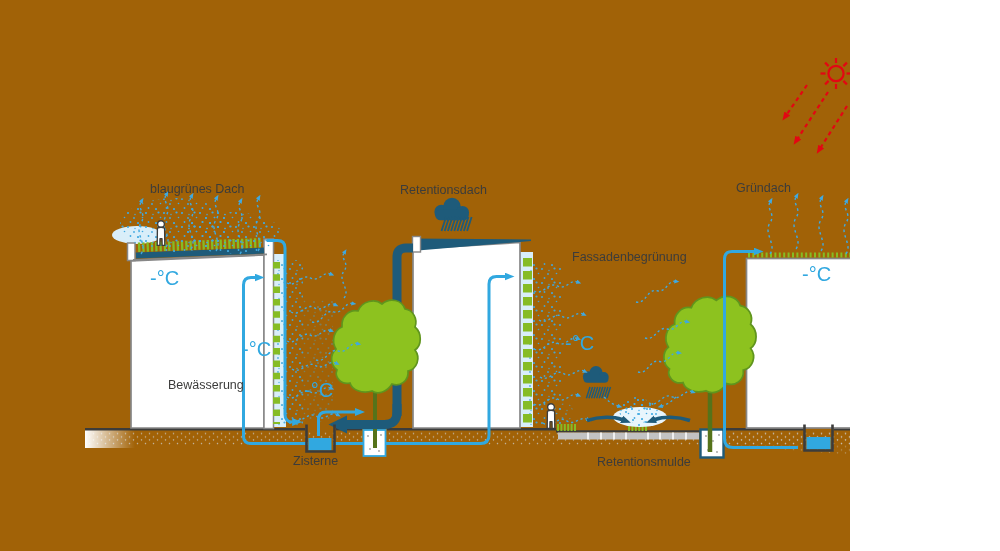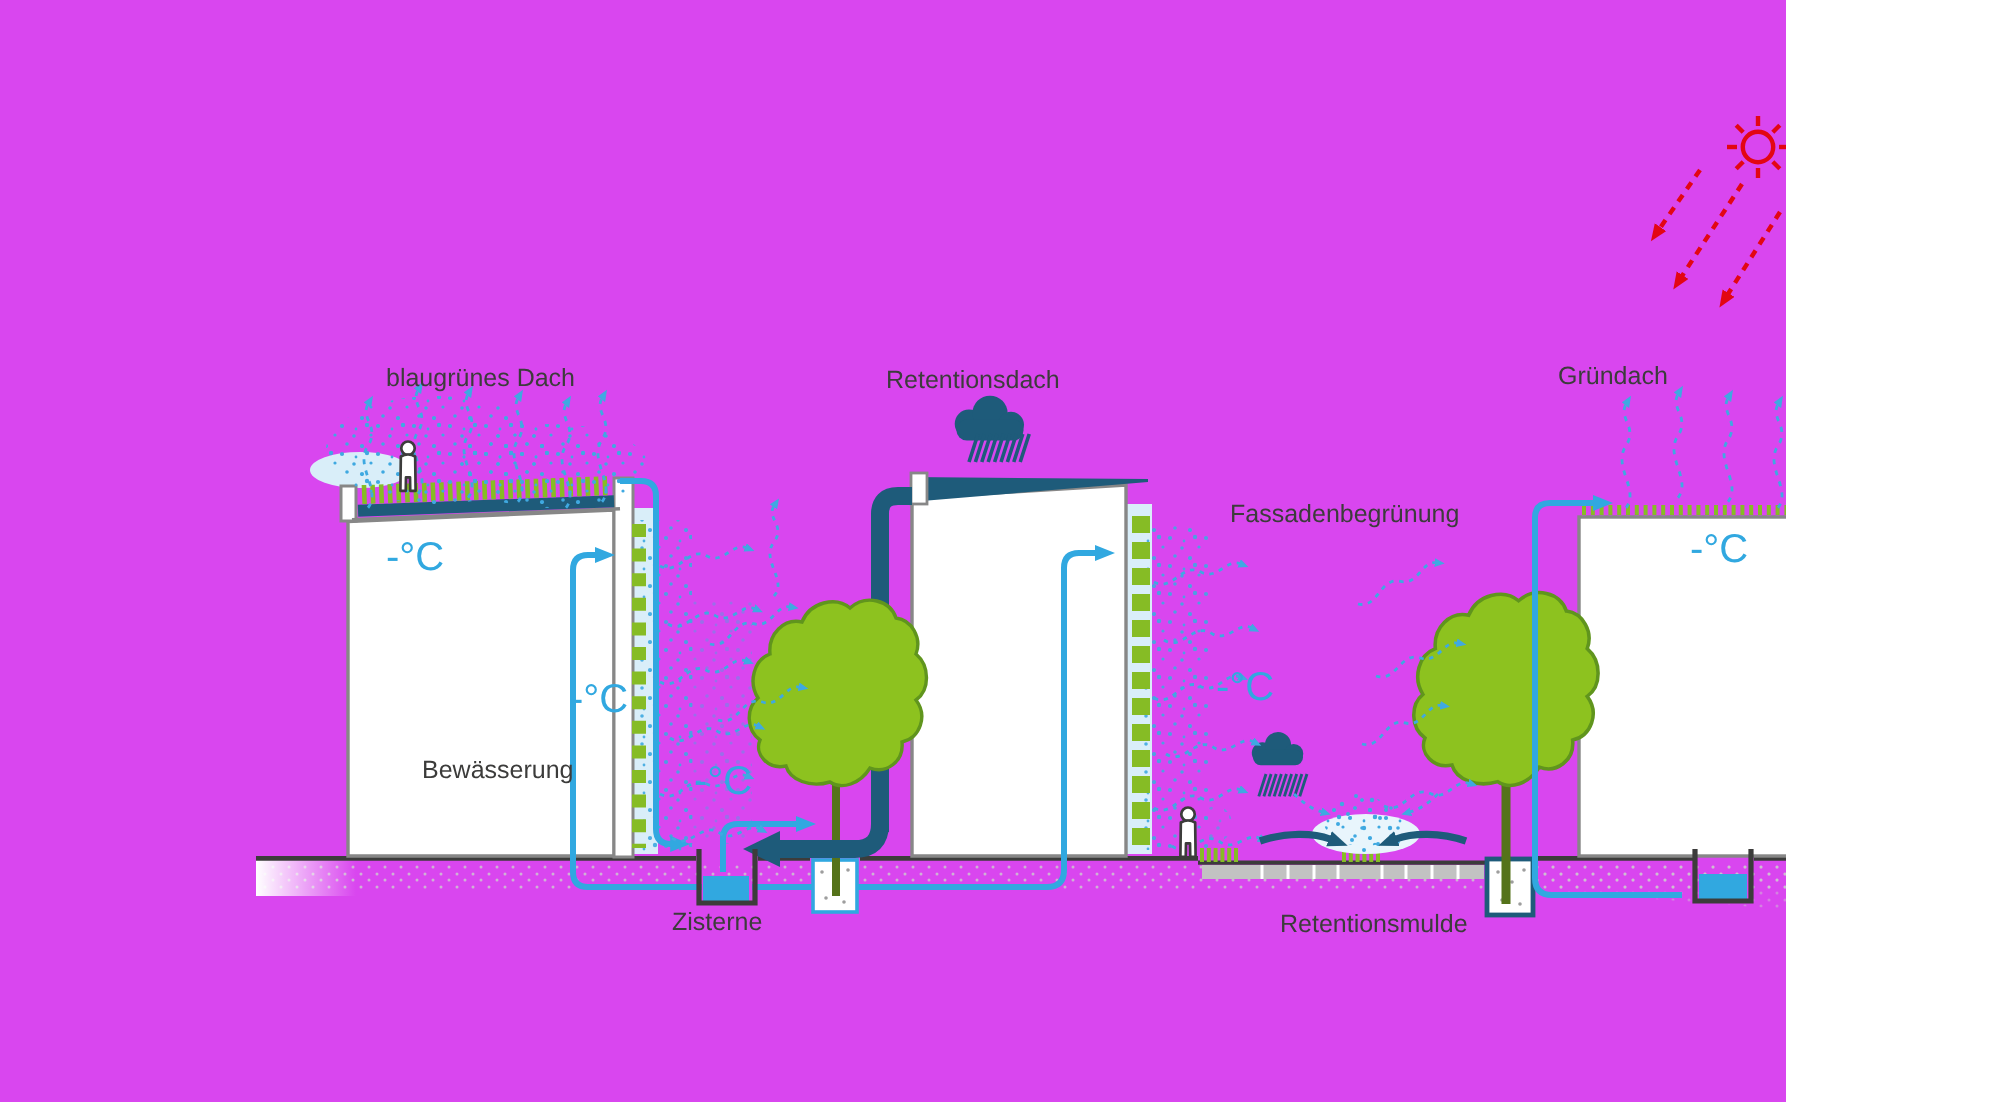--- a/index.html
+++ b/index.html
@@ -1,16 +1,16 @@
 <!DOCTYPE html>
 <html><head>
 <meta charset="utf-8">
 <style>
   html,body{margin:0;padding:0;background:#fff;}
-  .wrap{width:850px;height:551px;position:relative;background:#d946ef;overflow:hidden;padding-left:43px;}
+  .wrap{width:850px;height:551px;position:relative;background:#a16207;overflow:hidden;}
   svg{display:block;}
   text{font-family:"Liberation Sans",sans-serif;}
   .lbl{fill:#3C3C3B;font-size:12.5px;}
   .temp{fill:#31A8E0;font-size:20px;}
 </style>
 </head>
 <body>
 
 <div class="wrap">
 <svg width="1000" height="551" viewBox="0 0 1000 551">

